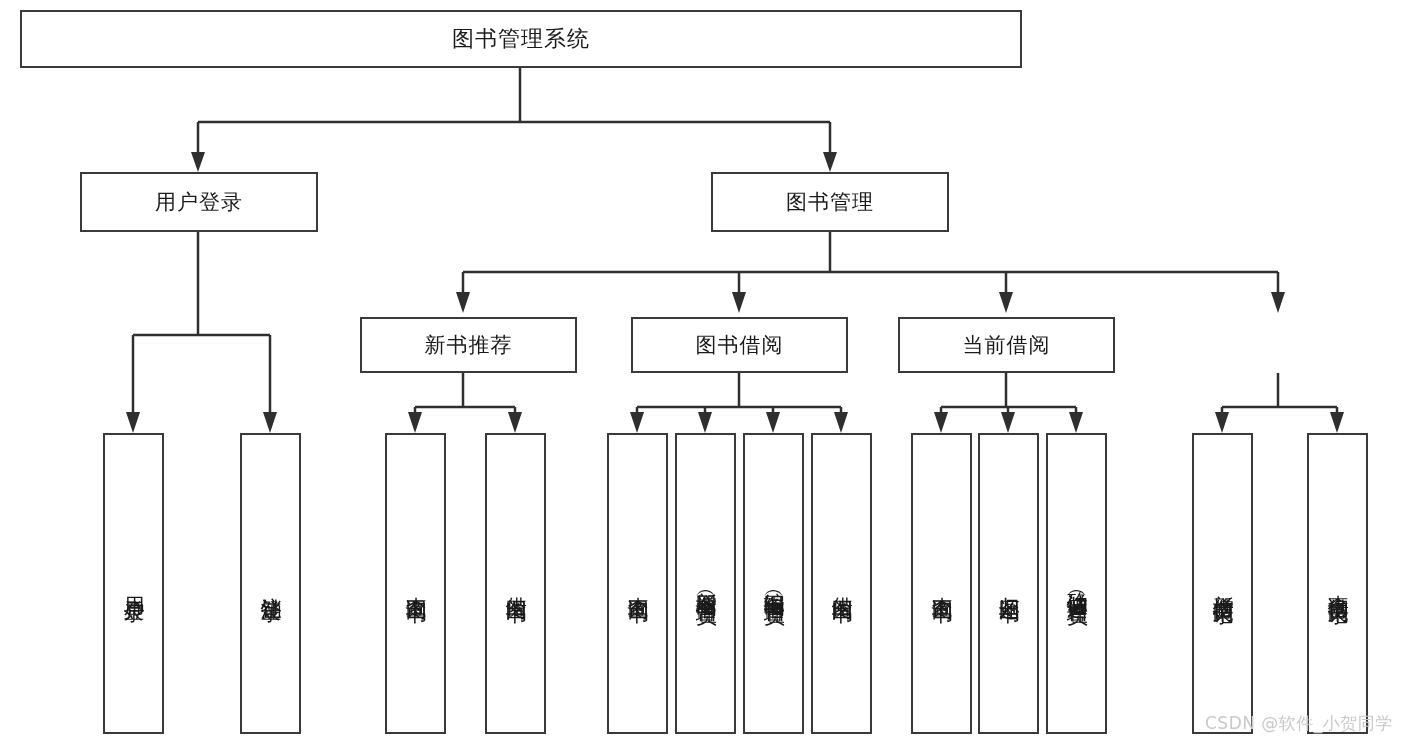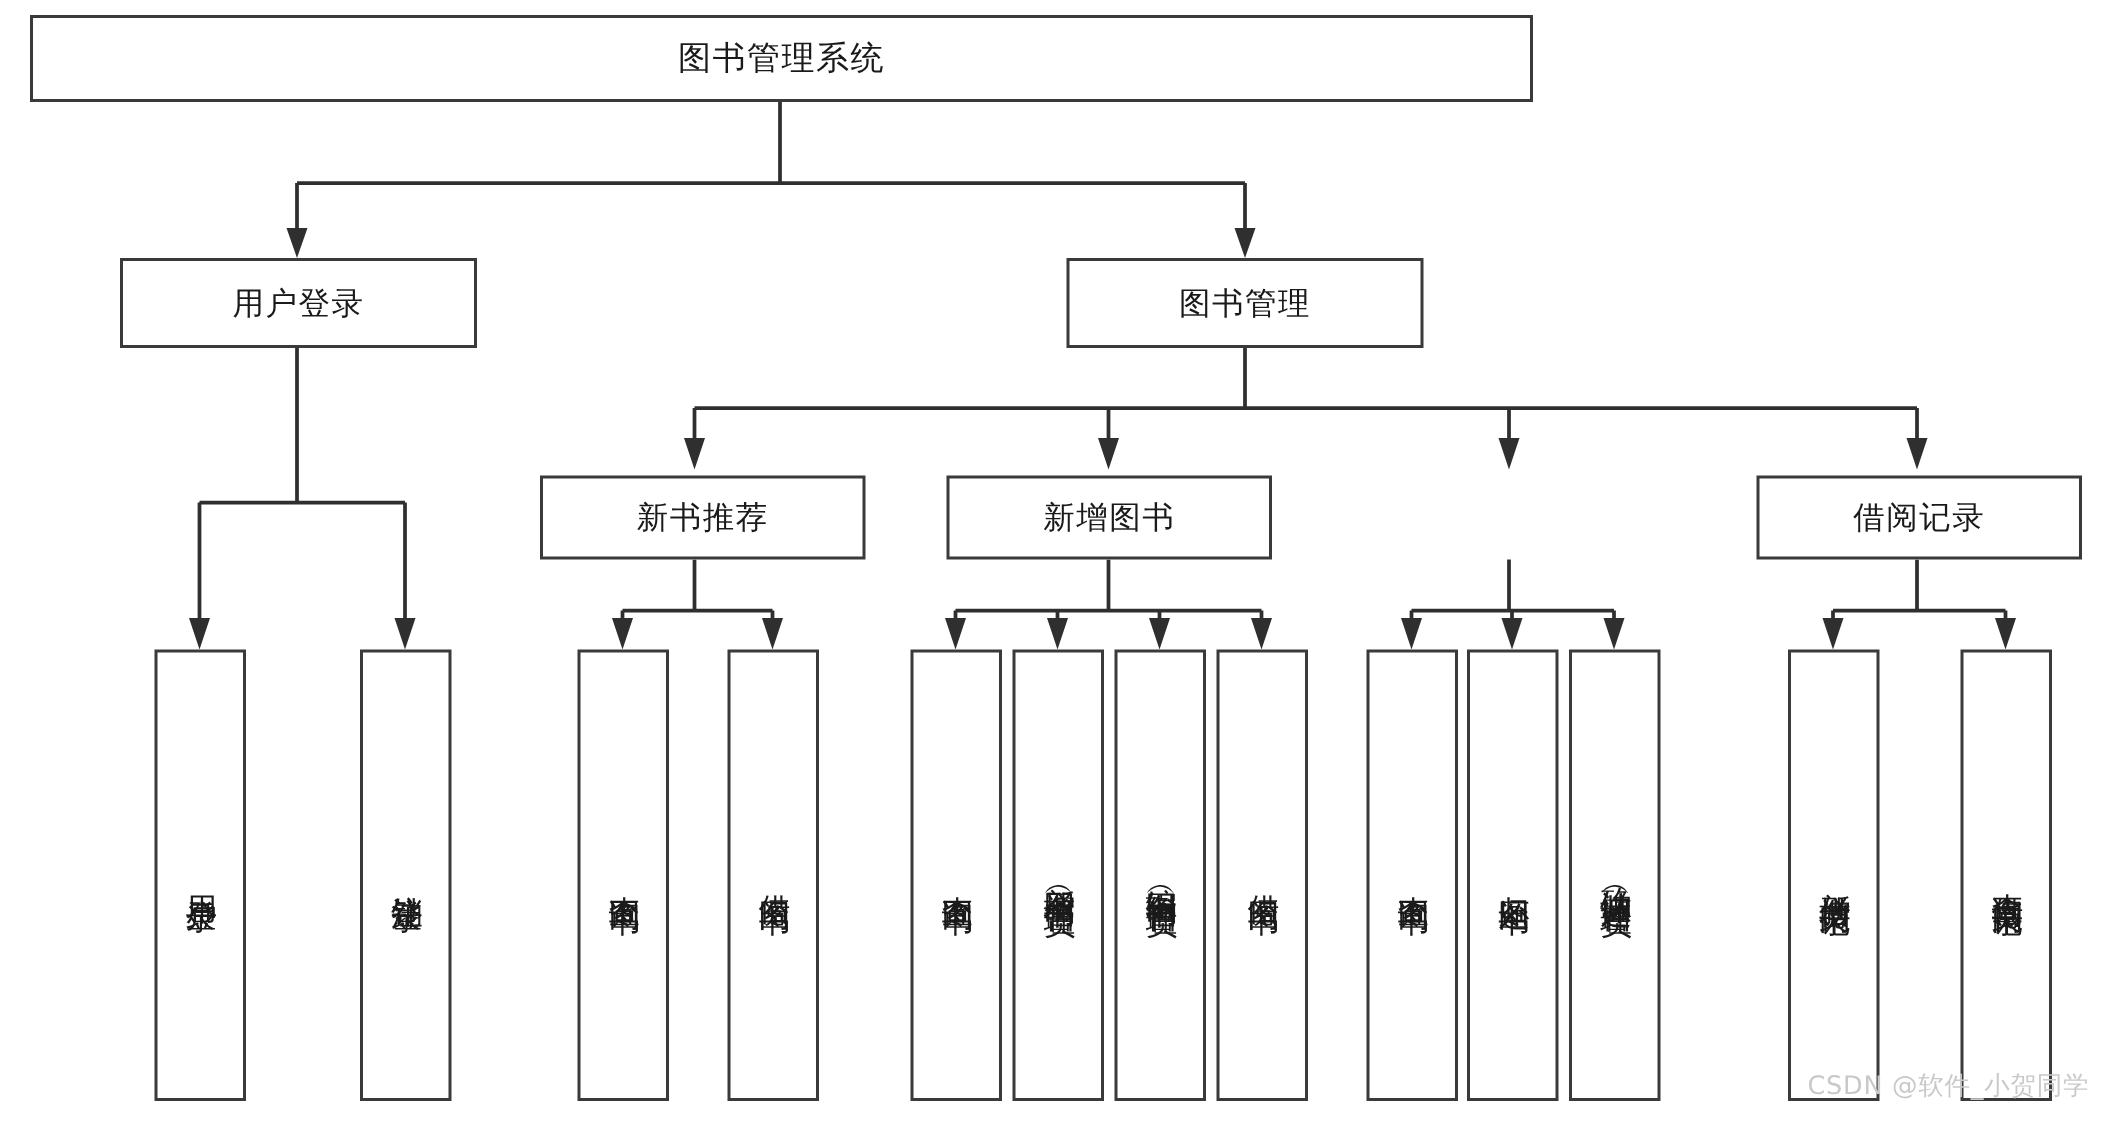--- a/index.html
+++ b/index.html
@@ -98,22 +98,22 @@
     <line x1="1337" y1="407" x2="1337" y2="412"></line>
     <polygon points="1330,412 1344,412 1337,433"></polygon>
   </svg>
 
   <div class="node title" style="left:20px;top:10px;width:1002px;height:58px;">图书管理系统</div>
 
   <div class="node horiz" style="left:80px;top:172px;width:238px;height:60px;">用户登录</div>
   <div class="node horiz" style="left:360px;top:317px;width:217px;height:56px;">新书推荐</div>
 
   <div class="node horiz" style="left:711px;top:172px;width:238px;height:60px;">图书管理</div>
-  <div class="node horiz" style="left:631px;top:317px;width:217px;height:56px;">新增图书</div>
-  <div class="node horiz" style="left:1171px;top:317px;width:217px;height:56px;">借阅记录</div>
+  <div class="node horiz" style="left:631px;top:317px;width:217px;height:56px;">图书借阅</div>
+  <div class="node horiz" style="left:898px;top:317px;width:217px;height:56px;">当前借阅</div>
 
   <div class="node vert" style="left:103px;top:433px;width:61px;height:301px;">用户登录</div>
   <div class="node vert" style="left:240px;top:433px;width:61px;height:301px;">注销登录</div>
 
   <div class="node vert" style="left:385px;top:433px;width:61px;height:301px;">查询图书</div>
   <div class="node vert" style="left:485px;top:433px;width:61px;height:301px;">借阅图书</div>
 
   <div class="node vert" style="left:607px;top:433px;width:61px;height:301px;">查询图书</div>
   <div class="node vert" style="left:675px;top:433px;width:61px;height:301px;">新增图书（管理员）</div>
   <div class="node vert" style="left:743px;top:433px;width:61px;height:301px;">编辑图书（管理员）</div>

